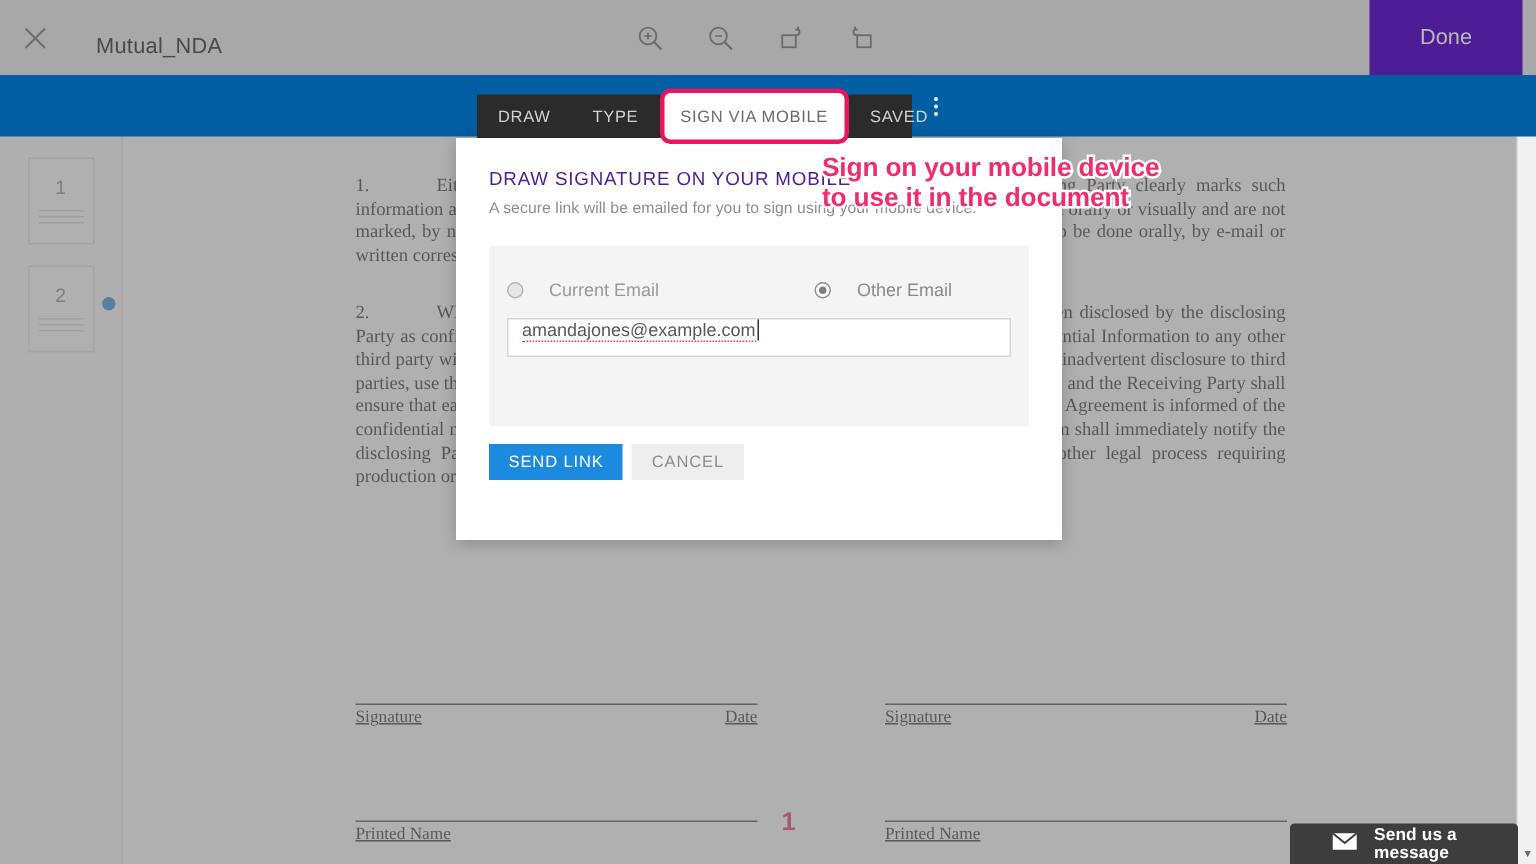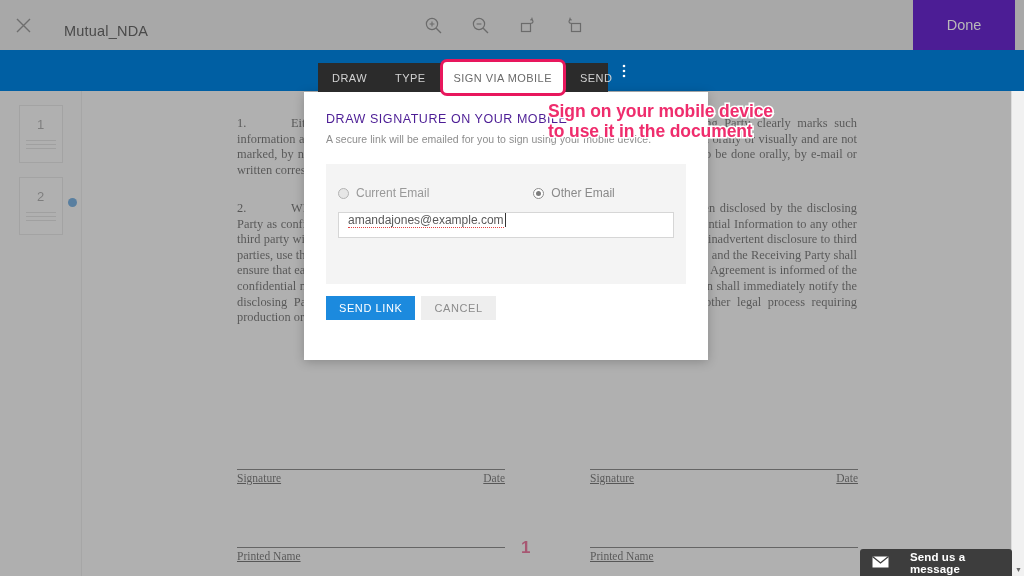--- a/index.html
+++ b/index.html
@@ -94,21 +94,21 @@
   .step-badge {
     position: absolute; font-family: "Liberation Sans", sans-serif;
     font-size: 17px; font-weight: bold; color: #e8175d;
     -webkit-text-stroke: 2.5px #ffffff; paint-order: stroke fill;
   }
 
   
   .chat {
     position: absolute; right: 12px; bottom: 0; height: 27px; width: 152px;
     background: #3d3d3d; border-radius: 3px 3px 0 0;
-    display: flex; align-items: center; padding-left: 12px; gap: 21px;
+    display: flex; align-items: center; padding-left: 28px; gap: 11px;
   }
   .chat .label { color: #fff; font-size: 11.5px; font-weight: bold; letter-spacing: .1px; }
 
   
   .scrollbar { position: absolute; right: 0; top: 0; width: 13px; height: 576px; background: #f1f1f1; border-left: 1px solid #dcdcdc; }
   .sb-arrow { position: absolute; left: 0; width: 13px; height: 13px; display: flex; align-items: center; justify-content: center; color: #6b6b6b; font-size: 7px; }
   .sb-up { top: 0; } .sb-down { bottom: 0; }
 
   
   .dimmer {
@@ -151,21 +151,21 @@
   }
   .modal-sub {
     position: absolute; left: 22px; top: 41px;
     font-size: 10.5px; color: #8d8d8d; letter-spacing: .05px;
   }
   .modal-body {
     position: absolute; left: 22px; top: 72px; width: 360px; height: 120px;
     background: #f4f4f4;
   }
   .radio-row { position: absolute; left: 12px; top: 22px; width: 336px; display: flex; }
-  .radio-item { display: flex; align-items: center; gap: 7px; }
+  .radio-item { display: flex; align-items: center; gap: 17px; }
   .radio-item:nth-child(2) { margin-left: 104px; }
   .radio-dot {
     width: 11px; height: 11px; border-radius: 50%;
     border: 1px solid #b3b3b3; background: #fff;
     display: inline-flex; align-items: center; justify-content: center;
   }
   .radio-dot.on { border-color: #8c8c8c; }
   .radio-dot.on::after { content: ""; width: 5px; height: 5px; border-radius: 50%; background: #7d7d7d; }
   .radio-dot.off { background: #e6e6e6; }
   .radio-label { font-size: 12px; color: #999999; }
@@ -352,21 +352,21 @@
             <circle cx="3" cy="14" r="1.3" fill="#fff"></circle>
           </svg>
       </div>
     </div>
   </div>
 
   <div class="tabbar">
     <div class="tab">DRAW</div>
     <div class="tab">TYPE</div>
     <div class="tab active">SIGN VIA MOBILE</div>
-    <div class="tab">SEND</div>
+    <div class="tab">SAVED</div>
   </div>
 
   <div class="modal">
     <div class="modal-title">DRAW SIGNATURE ON YOUR MOBILE</div>
     <div class="modal-sub">A secure link will be emailed for you to sign using your mobile device.</div>
 
     <div class="modal-body">
       <div class="radio-row">
         <div class="radio-item">
           <span class="radio-dot off"></span>

